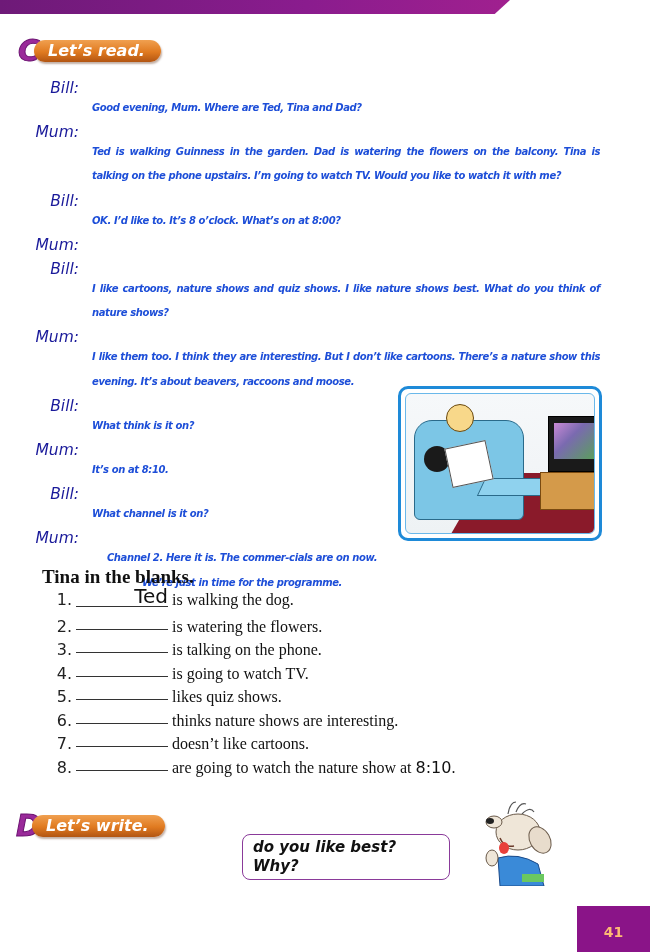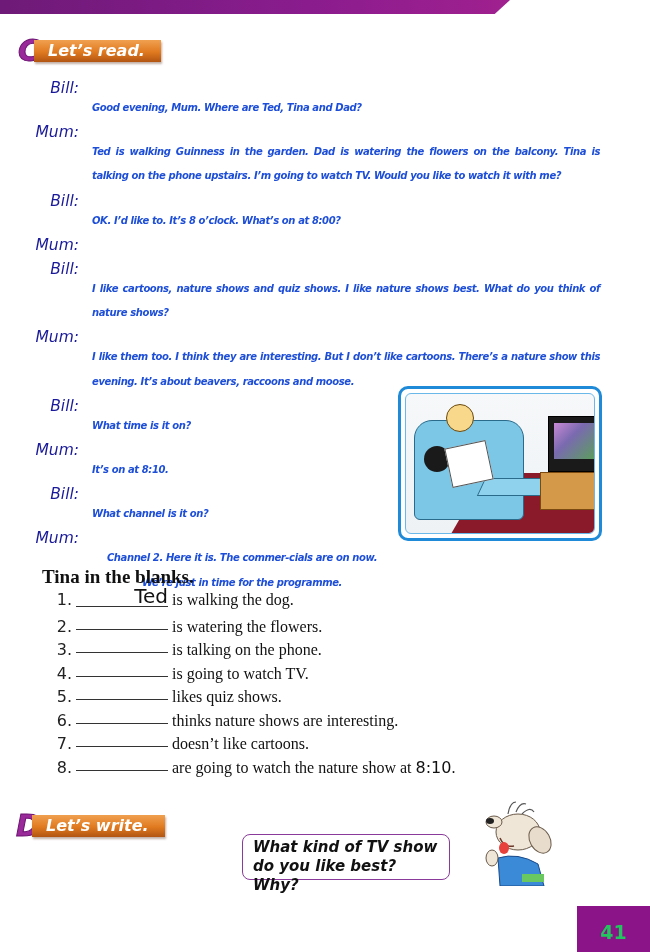--- a/index.html
+++ b/index.html
@@ -4,21 +4,21 @@
 <style>
   * { margin:0; padding:0; box-sizing:border-box; }
   html, body { width:650px; height:952px; background:#ffffff; overflow:hidden; }
   body { position:relative; font-family:"DejaVu Sans", sans-serif; }
   .topbar { position:absolute; left:0; top:0; width:510px; height:14px;
     background:linear-gradient(90deg,#6e1a78 0%,#8a1c8e 60%,#a0208f 100%);
     clip-path:polygon(0 0,100% 0,97% 100%,0 100%); }
   .section-head { position:absolute; display:flex; align-items:center; }
   .letter { font-family:"DejaVu Sans", sans-serif; font-weight:bold; font-style:italic;
     color:#9a2a9a; font-size:30px; line-height:1; -webkit-text-stroke:1px #6a1070; width:22px; }
-  .pill { height:22px; border-radius:0; padding:0 16px 0 14px; margin-left:-6px;
+  .pill { height:22px; border-radius:11px; padding:0 16px 0 14px; margin-left:-6px;
     background:linear-gradient(180deg,#f0a050 0%,#e07a20 55%,#b25512 100%);
     color:#fff; font-weight:bold; font-style:italic; font-size:16px; line-height:22px;
     font-family:"DejaVu Sans", sans-serif; box-shadow:1px 2px 2px rgba(80,30,0,0.35); }
   .dialog { position:absolute; left:30px; top:76px; width:570px; }
   .turn { display:flex; }
   .speaker { width:62px; text-align:right; padding-right:13px; color:#1a1a9a;
     font-style:italic; font-weight:normal; font-size:15.5px; line-height:24.2px;
     font-family:"DejaVu Sans", sans-serif; flex-shrink:0; }
   .speech { color:#1d4ed8; font-style:italic; font-weight:bold; font-size:10px;
     line-height:24.2px; font-family:"DejaVu Sans", sans-serif; text-align:justify; letter-spacing:-0.4px;margin-top:20px; }
@@ -54,21 +54,21 @@
     font-family:"DejaVu Sans", sans-serif; font-size:20px; height:18px; line-height:14px; position:relative; top:-2px; }
   .rest { white-space:nowrap; }
   .rest .time { font-family:"DejaVu Sans", sans-serif; font-size:16px; }
   .bubble { position:absolute; left:242px; top:834px; width:208px; height:46px;
     border:1.5px solid #8a3a9a; border-radius:8px; background:#fff; padding:3px 10px;
     font-family:"DejaVu Sans", sans-serif; font-weight:bold; font-style:italic; font-size:15px;
     line-height:19px; color:#111; }
   .bubble-tail { position:absolute; left:446px; top:833px; width:0; height:0; }
   .dog { position:absolute; left:478px; top:800px; width:80px; height:86px; }
   .pagenum { position:absolute; left:577px; top:906px; width:73px; height:46px; background:#8a1488;
-    color:#22c55e; font-family:"DejaVu Sans", sans-serif; font-weight:bold; font-size:19px;
+    color:#fdba74; font-family:"DejaVu Sans", sans-serif; font-weight:bold; font-size:14px;
     text-align:center; line-height:52px; }
 </style>
 </head>
 <body>
 
 <div class="topbar"></div>
 
 <div class="section-head" style="left:18px; top:36px;">
   <span class="letter">C</span>
   <span class="pill">Let’s read.</span>
@@ -93,21 +93,21 @@
   <div class="turn">
     <span class="speaker">Bill:</span>
     <span class="speech">I like cartoons, nature shows and quiz shows. I like nature shows best. What do you think of nature shows?</span>
   </div>
   <div class="turn">
     <span class="speaker">Mum:</span>
     <span class="speech">I like them too. I think they are interesting. But I don’t like cartoons. There’s a nature show this evening. It’s about beavers, raccoons and moose.</span>
   </div>
   <div class="turn narrow">
     <span class="speaker">Bill:</span>
-    <span class="speech">What time is it on?</span>
+    <span class="speech">What think is it on?</span>
   </div>
   <div class="turn narrow">
     <span class="speaker">Mum:</span>
     <span class="speech">It’s on at 8:10.</span>
   </div>
   <div class="turn narrow">
     <span class="speaker">Bill:</span>
     <span class="speech">What channel is it on?</span>
   </div>
   <div class="turn narrow">
@@ -174,21 +174,20 @@
     <span class="rest"><span>are going to watch the nature show at </span><span class="time">8:10</span><span>.</span></span>
   </div>
 </div>
 
 <div class="section-head" style="left:16px; top:811px;">
   <span class="letter">D</span>
   <span class="pill">Let’s write.</span>
 </div>
 
 <div class="bubble">
-  <div>What kind of TV show</div>
   <div>do you like best? Why?</div>
 </div>
 <svg class="bubble-tail" style="left:446px; top:832px;" width="30" height="24">
   <polygon points="0,4 28,2 0,16" fill="#ffffff" stroke="#8a3a9a" stroke-width="1.5"></polygon>
   <line x1="0" y1="5" x2="0" y2="15" stroke="#ffffff" stroke-width="3"></line>
 </svg>
 
 <svg class="dog" viewBox="0 0 80 86">
   <path d="M30 14 q2 -12 8 -12 M38 12 q4 -10 10 -8 M44 14 q8 -8 12 -2" stroke="#555" stroke-width="1.2" fill="none"></path>
   <ellipse cx="40" cy="32" rx="22" ry="18" fill="#efe6d8" stroke="#6a5a4a" stroke-width="1"></ellipse>

